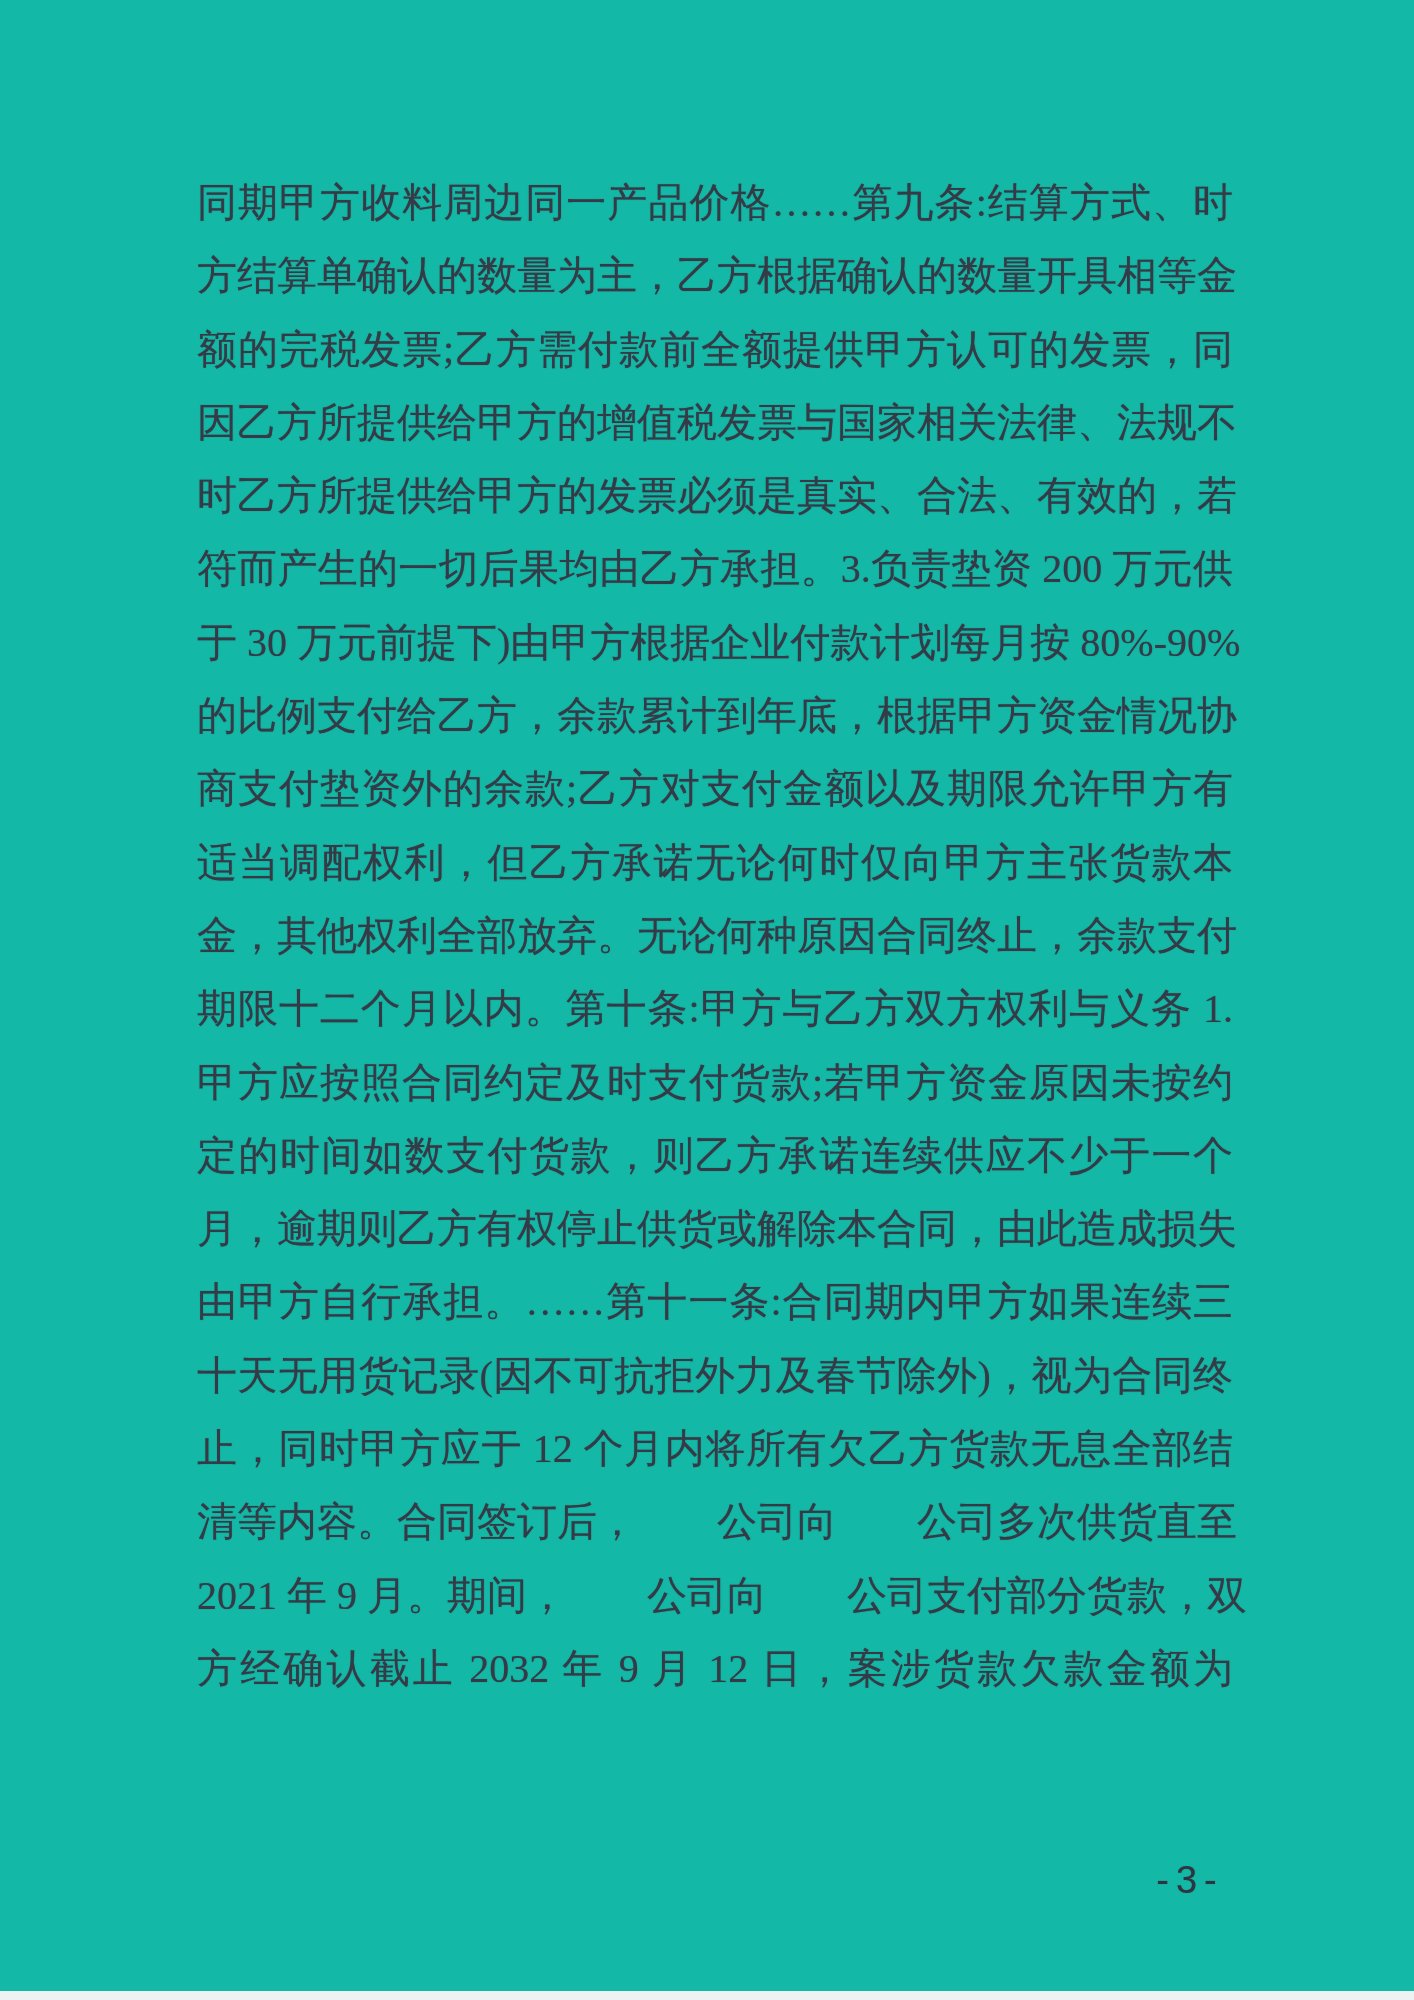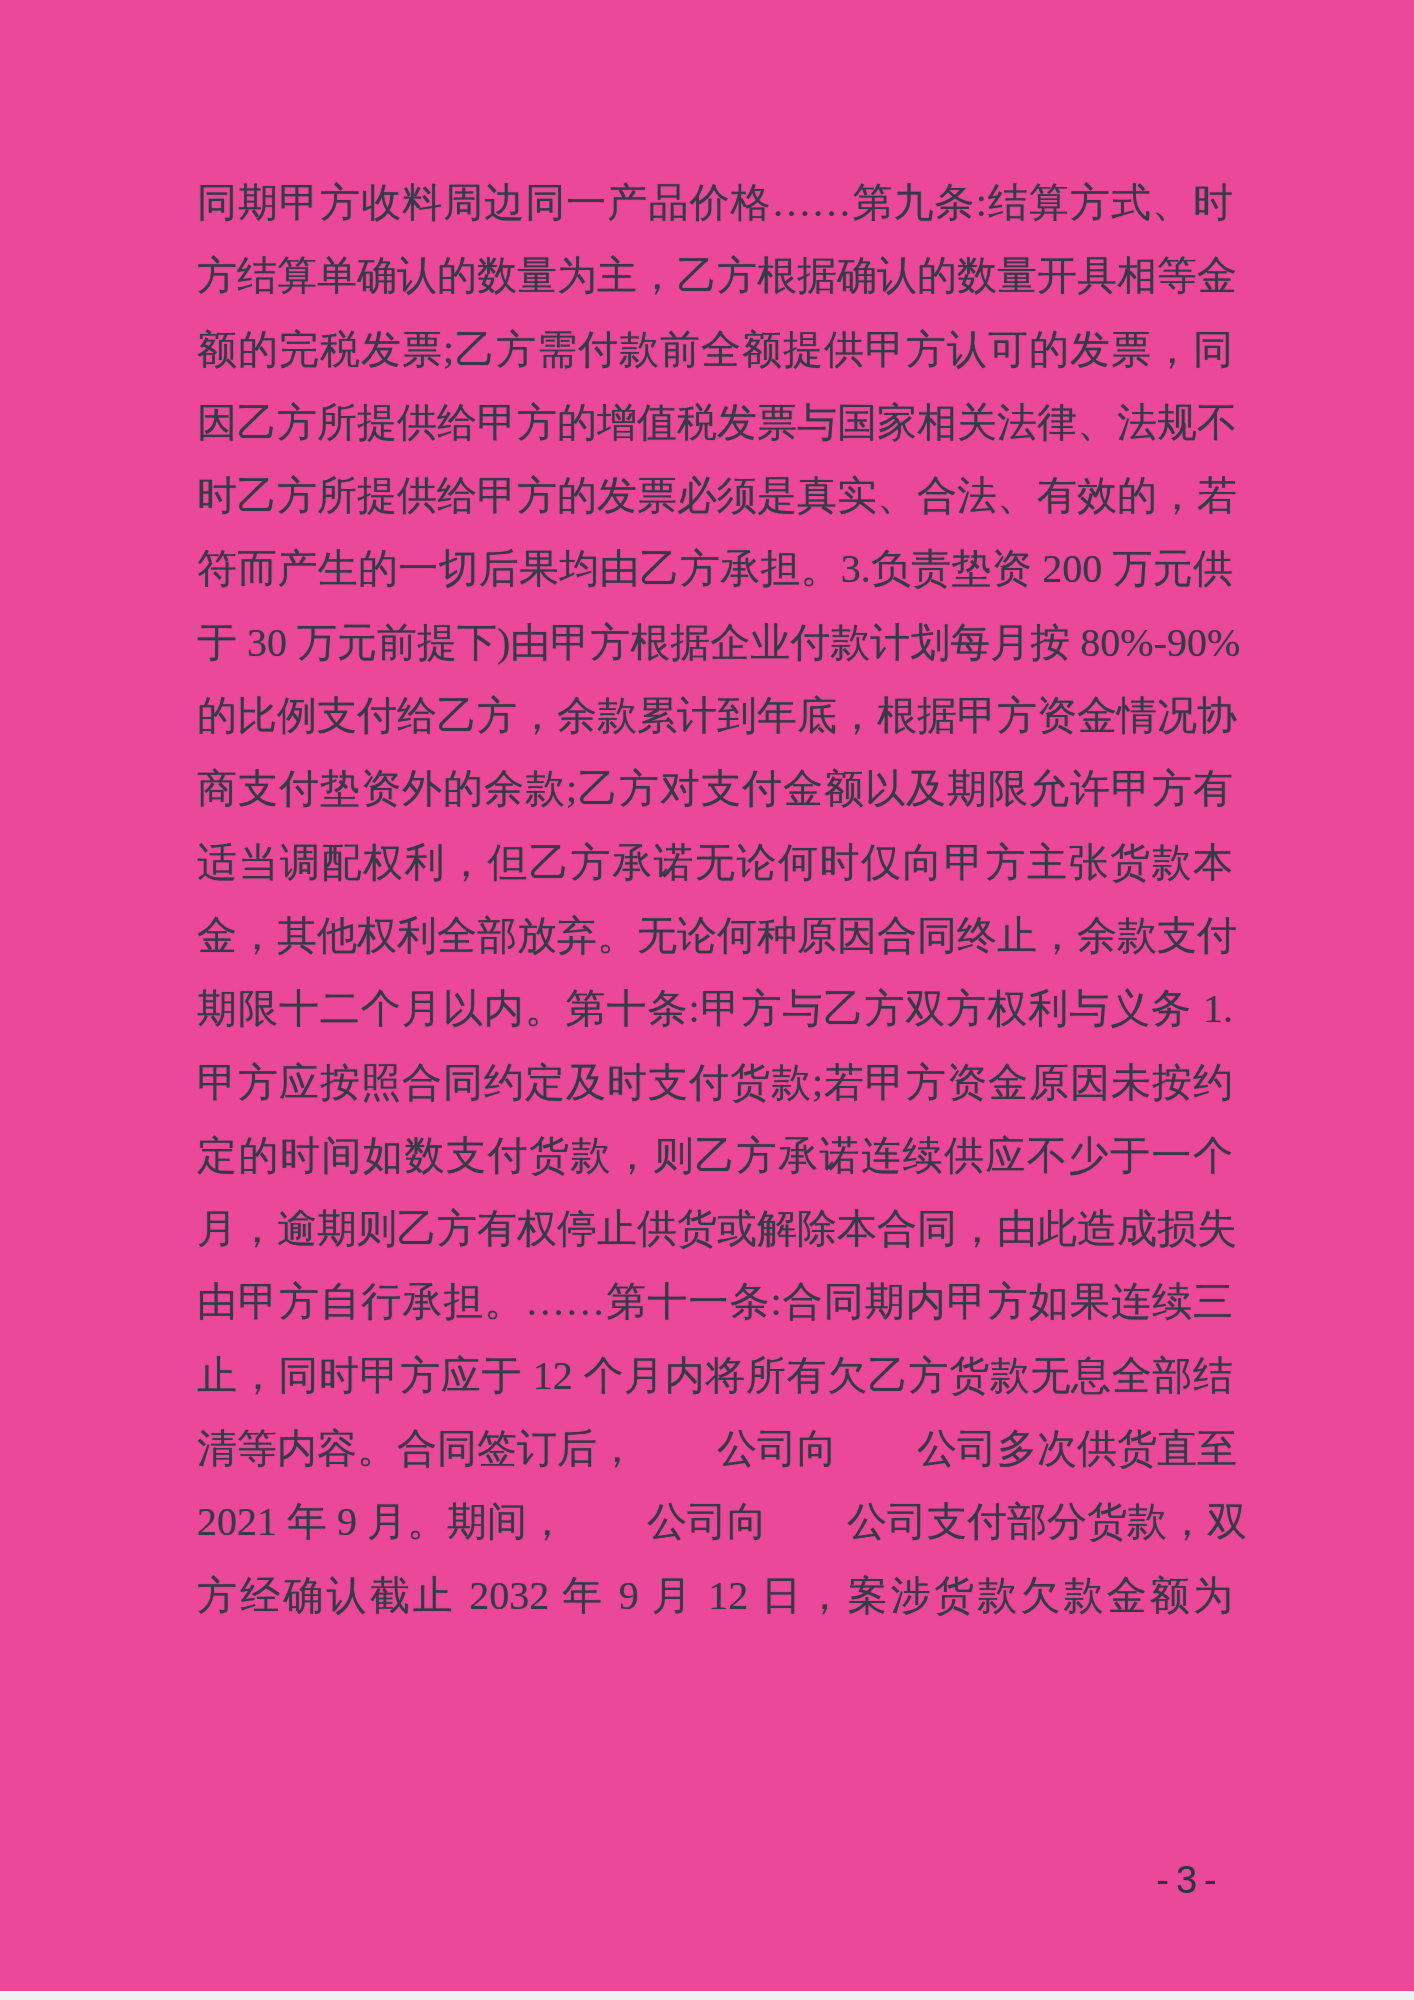--- a/index.html
+++ b/index.html
@@ -8,21 +8,21 @@
     background: #fdfefe;
     width: 1414px;
     height: 2000px;
     overflow: hidden;
     font-family: "Liberation Serif", "DejaVu Serif", serif;
   }
   .page {
     position: relative;
     width: 1414px;
     height: 2000px;
-    background: #ec4899;
+    background: #14b8a6;
   }
   .text-block {
     position: absolute;
     left: 197px;
     top: 166px;
     width: 1036px;
   }
   .text-line {
     height: 73.3px;
     line-height: 73.3px;
@@ -70,20 +70,21 @@
       <div class="text-line">于 30 万元前提下)由甲方根据企业付款计划每月按 80%-90%</div>
       <div class="text-line">的比例支付给乙方，余款累计到年底，根据甲方资金情况协</div>
       <div class="text-line">商支付垫资外的余款;乙方对支付金额以及期限允许甲方有</div>
       <div class="text-line">适当调配权利，但乙方承诺无论何时仅向甲方主张货款本</div>
       <div class="text-line">金，其他权利全部放弃。无论何种原因合同终止，余款支付</div>
       <div class="text-line">期限十二个月以内。第十条:甲方与乙方双方权利与义务 1.</div>
       <div class="text-line">甲方应按照合同约定及时支付货款;若甲方资金原因未按约</div>
       <div class="text-line">定的时间如数支付货款，则乙方承诺连续供应不少于一个</div>
       <div class="text-line">月，逾期则乙方有权停止供货或解除本合同，由此造成损失</div>
       <div class="text-line">由甲方自行承担。……第十一条:合同期内甲方如果连续三</div>
+      <div class="text-line">十天无用货记录(因不可抗拒外力及春节除外)，视为合同终</div>
       <div class="text-line">止，同时甲方应于 12 个月内将所有欠乙方货款无息全部结</div>
       <div class="text-line">清等内容。合同签订后，　　公司向　　公司多次供货直至</div>
       <div class="text-line">2021 年 9 月。期间，　　公司向　　公司支付部分货款，双</div>
       <div class="text-line">方经确认截止 2032 年 9 月 12 日，案涉货款欠款金额为</div>
     </div>
 
   <div class="page-number">-3-</div>
 
   <div class="bottom-edge"></div>
 </div>

